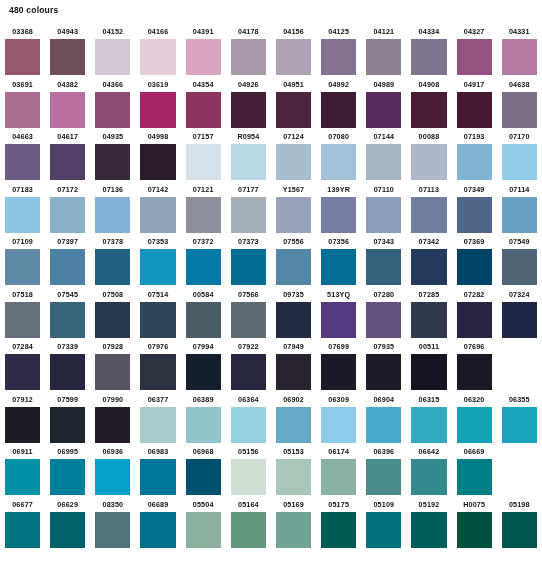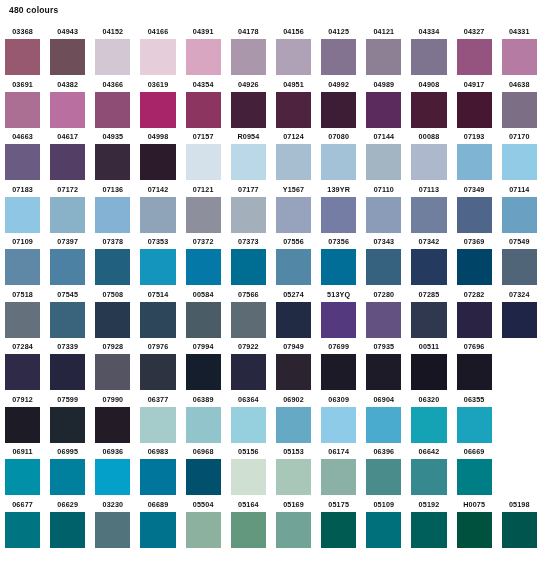--- a/index.html
+++ b/index.html
@@ -347,21 +347,21 @@
         </div>
         <div class="cell">
           <div class="swatch-label">00584</div>
           <div class="swatch" style="background-color: rgb(74, 93, 103);"></div>
         </div>
         <div class="cell">
           <div class="swatch-label">07566</div>
           <div class="swatch" style="background-color: rgb(92, 107, 116);"></div>
         </div>
         <div class="cell">
-          <div class="swatch-label">05274</div>
+          <div class="swatch-label">09735</div>
           <div class="swatch" style="background-color: rgb(34, 43, 68);"></div>
         </div>
         <div class="cell">
           <div class="swatch-label">513YQ</div>
           <div class="swatch" style="background-color: rgb(84, 57, 127);"></div>
         </div>
         <div class="cell">
           <div class="swatch-label">07280</div>
           <div class="swatch" style="background-color: rgb(99, 82, 129);"></div>
         </div>
@@ -455,20 +455,24 @@
         </div>
         <div class="cell">
           <div class="swatch-label">06309</div>
           <div class="swatch" style="background-color: rgb(142, 203, 232);"></div>
         </div>
         <div class="cell">
           <div class="swatch-label">06904</div>
           <div class="swatch" style="background-color: rgb(74, 171, 207);"></div>
         </div>
         <div class="cell">
+          <div class="swatch-label">06315</div>
+          <div class="swatch" style="background-color: rgb(53, 171, 192);"></div>
+        </div>
+        <div class="cell">
           <div class="swatch-label">06320</div>
           <div class="swatch" style="background-color: rgb(19, 163, 181);"></div>
         </div>
         <div class="cell">
           <div class="swatch-label">06355</div>
           <div class="swatch" style="background-color: rgb(27, 162, 188);"></div>
         </div>
       </div>
       <div class="row">
         <div class="cell">
@@ -519,21 +523,21 @@
       <div class="row">
         <div class="cell">
           <div class="swatch-label">06677</div>
           <div class="swatch" style="background-color: rgb(0, 116, 128);"></div>
         </div>
         <div class="cell">
           <div class="swatch-label">06629</div>
           <div class="swatch" style="background-color: rgb(0, 97, 106);"></div>
         </div>
         <div class="cell">
-          <div class="swatch-label">03230</div>
+          <div class="swatch-label">08350</div>
           <div class="swatch" style="background-color: rgb(81, 116, 124);"></div>
         </div>
         <div class="cell">
           <div class="swatch-label">06689</div>
           <div class="swatch" style="background-color: rgb(0, 114, 142);"></div>
         </div>
         <div class="cell">
           <div class="swatch-label">05504</div>
           <div class="swatch" style="background-color: rgb(140, 177, 159);"></div>
         </div>

